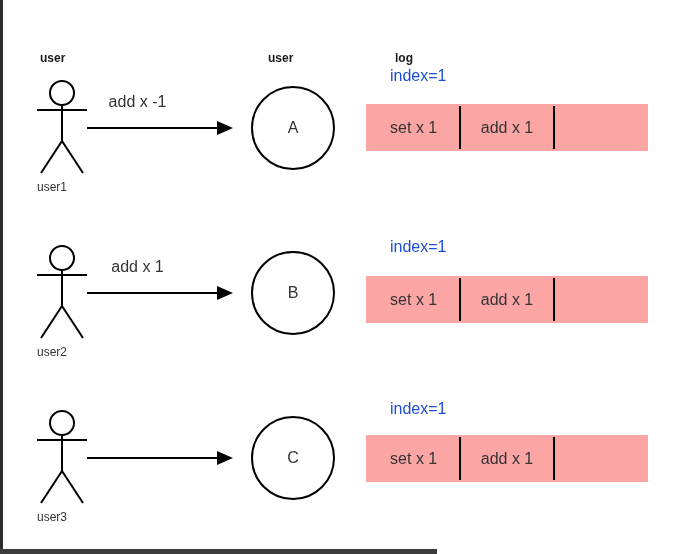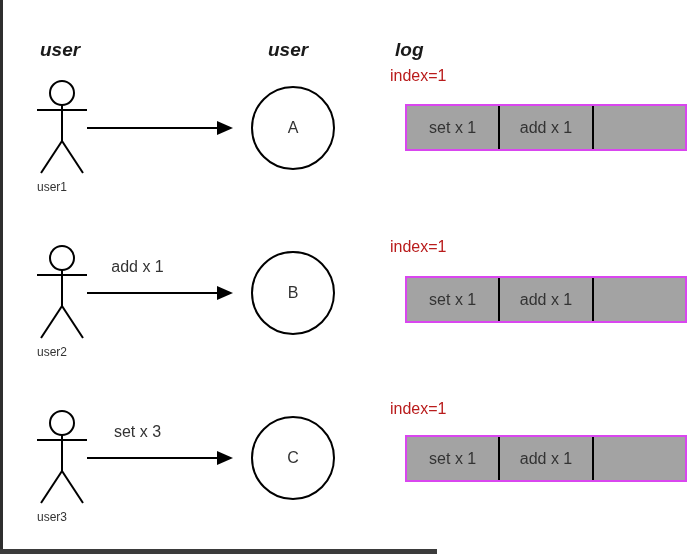--- a/index.html
+++ b/index.html
@@ -3,21 +3,21 @@
 <meta charset="utf-8">
 <style>
   html,body { margin:0; padding:0; background:#ffffff; }
   .page {
     position:relative; width:691px; height:554px; background:#ffffff;
     font-family:"Liberation Sans", sans-serif; overflow:hidden;
   }
   .left-edge  { position:absolute; left:0; top:0; width:3px; height:554px; background:#2e2e2e; }
   .bottom-edge{ position:absolute; left:0; top:549px; width:437px; height:5px; background:#3b3b3b; }
 
-  .col-header { position:absolute; top:39px; font-weight:bold; font-size:19px; color:#1a1a1a;font-style:italic; }
+  .col-header { position:absolute; top:51px; font-weight:bold; font-size:12px; color:#1a1a1a; }
   .hdr-user { left:40px; }
   .hdr-node { left:268px; }
   .hdr-log  { left:395px; }
 
   .row { position:absolute; left:0; width:691px; height:175px; }
   .row1 { top:67px; }
   .row2 { top:232px; }
   .row3 { top:397px; }
 
   .actor { position:absolute; left:36px; top:12px; }
@@ -26,24 +26,24 @@
                 font-size:16px; color:#333333; white-space:nowrap; }
   .arrow { position:absolute; left:85px; top:51px; }
 
   .node-circle {
     position:absolute; left:251px; top:19px; width:80px; height:80px;
     border:2px solid #000000; border-radius:50%;
     display:flex; align-items:center; justify-content:center;
     font-size:16px; color:#333333; background:#ffffff;
   }
 
-  .log-index { position:absolute; left:390px; top:0px; font-size:16px; color:#b91c1c; }
+  .log-index { position:absolute; left:390px; top:0px; font-size:16px; color:#1d4ed8; }
   .log-table {
-    position:absolute; left:405px; top:37px; width:278px; height:43px;
-    border:2px solid #d946ef; display:flex; background:#a3a3a3;
+    position:absolute; left:366px; top:37px; width:278px; height:43px;
+    border:2px solid #fca5a5; display:flex; background:#fca5a5;
   }
   .row2 .log-index { top:6px; }
   .row2 .log-table { top:44px; }
   .row3 .log-index { top:3px; }
   .row3 .log-table { top:38px; }
 
   .log-cell {
     flex:1; display:flex; align-items:center; justify-content:center;
     font-size:16px; color:#333333; border-right:2px solid #000000;
   }
@@ -62,20 +62,21 @@
 
   <div class="row row1">
     <svg class="actor" width="52" height="96" viewBox="0 0 52 96">
       <circle cx="26" cy="14" r="12" fill="none" stroke="#000" stroke-width="2"></circle>
       <line x1="26" y1="26" x2="26" y2="62" stroke="#000" stroke-width="2"></line>
       <line x1="1" y1="31" x2="51" y2="31" stroke="#000" stroke-width="2"></line>
       <line x1="26" y1="62" x2="5" y2="94" stroke="#000" stroke-width="2"></line>
       <line x1="26" y1="62" x2="47" y2="94" stroke="#000" stroke-width="2"></line>
     </svg>
     <div class="user-label">user1</div>
+    <div class="cmd-label">add x -1</div>
     <svg class="arrow" width="150" height="20" viewBox="0 0 150 20">
       <line x1="2" y1="10" x2="132" y2="10" stroke="#000" stroke-width="2"></line>
       <polygon points="132,3 148,10 132,17" fill="#000"></polygon>
     </svg>
     <div class="node-circle">
       <span>A</span>
     </div>
     <div class="log-index">index=1</div>
     <div class="log-table">
       <div class="log-cell">set x 1</div>
@@ -111,21 +112,20 @@
 
   <div class="row row3">
     <svg class="actor" width="52" height="96" viewBox="0 0 52 96">
       <circle cx="26" cy="14" r="12" fill="none" stroke="#000" stroke-width="2"></circle>
       <line x1="26" y1="26" x2="26" y2="62" stroke="#000" stroke-width="2"></line>
       <line x1="1" y1="31" x2="51" y2="31" stroke="#000" stroke-width="2"></line>
       <line x1="26" y1="62" x2="5" y2="94" stroke="#000" stroke-width="2"></line>
       <line x1="26" y1="62" x2="47" y2="94" stroke="#000" stroke-width="2"></line>
     </svg>
     <div class="user-label">user3</div>
-    <div class="cmd-label">set x 3</div>
     <svg class="arrow" width="150" height="20" viewBox="0 0 150 20">
       <line x1="2" y1="10" x2="132" y2="10" stroke="#000" stroke-width="2"></line>
       <polygon points="132,3 148,10 132,17" fill="#000"></polygon>
     </svg>
     <div class="node-circle">
       <span>C</span>
     </div>
     <div class="log-index">index=1</div>
     <div class="log-table">
       <div class="log-cell">set x 1</div>

